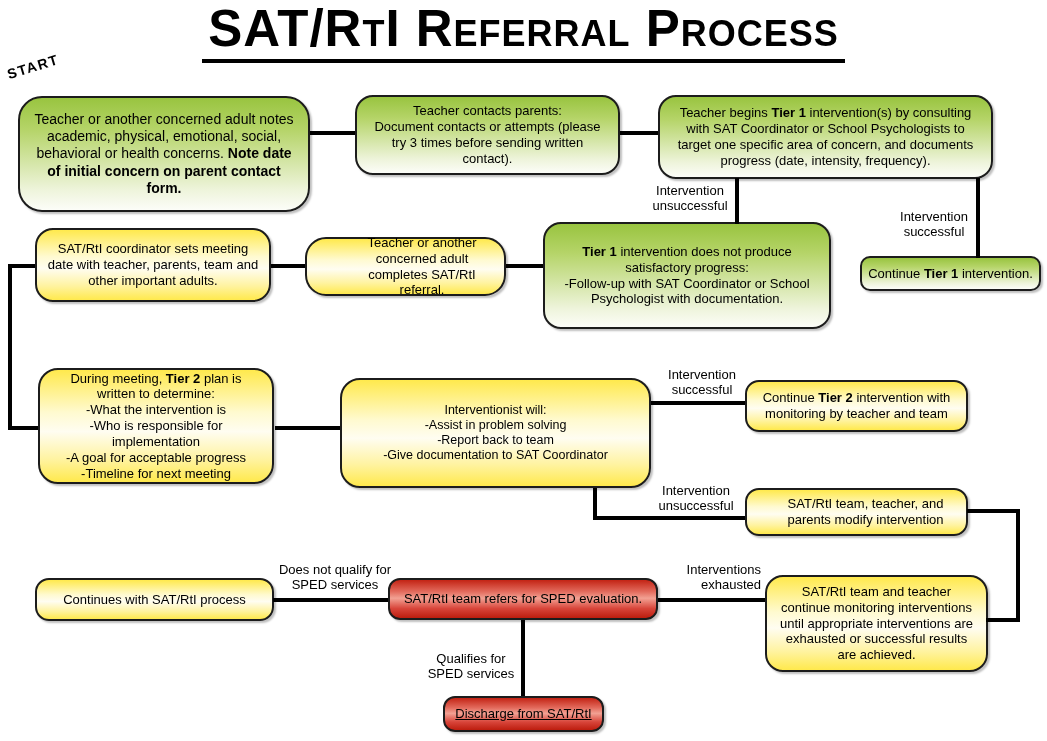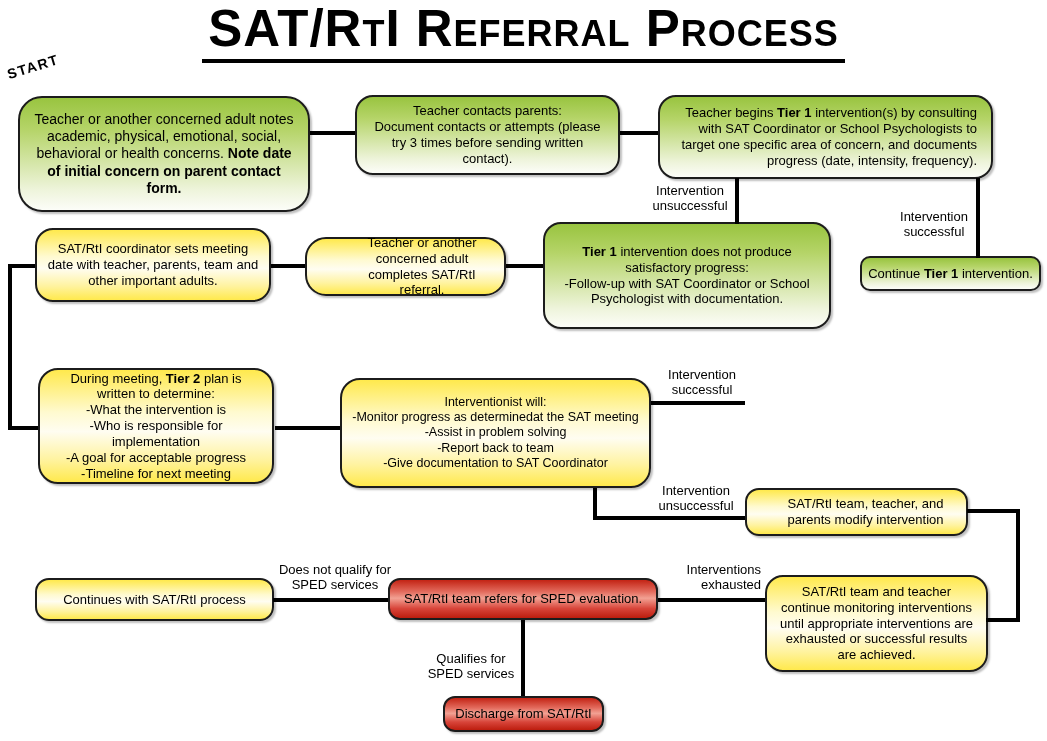--- a/index.html
+++ b/index.html
@@ -52,21 +52,21 @@
   <div class="node green" style="left:18px; top:96px; width:292px; height:116px; border-radius:24px; font-size:14px;">
     <div><span>Teacher or another concerned adult notes academic, physical, emotional, social, behavioral or health concerns.</span>
       <span class="b">Note date of initial concern on parent contact form.</span></div>
   </div>
 
   <div class="node green" style="left:355px; top:95px; width:265px; height:80px; border-radius:18px;">
     <div>Teacher contacts parents:</div>
     <div>Document contacts or attempts (please try 3 times before sending written contact).</div>
   </div>
 
-  <div class="node green" style="left:658px; top:95px; width:335px; height:84px; border-radius:18px; padding:8px 14px;text-align:right;">
+  <div class="node green" style="left:658px; top:95px; width:335px; height:84px; border-radius:18px; padding:8px 14px;">
     <div><span>Teacher begins </span><span class="b">Tier 1</span><span> intervention(s) by consulting with SAT Coordinator or School Psychologists to target one specific area of concern, and documents progress (date, intensity, frequency).</span></div>
   </div>
 
   <div class="node yellow" style="left:35px; top:228px; width:236px; height:74px; border-radius:18px;">
     <div>SAT/RtI coordinator sets meeting date with teacher, parents, team and other important adults.</div>
   </div>
 
   <div class="node yellow" style="left:305px; top:237px; width:201px; height:59px; border-radius:21px;padding-left:43px;">
     <div>Teacher or another concerned adult completes SAT/RtI referral.</div>
   </div>
@@ -83,44 +83,46 @@
   <div class="node yellow" style="left:38px; top:368px; width:236px; height:116px; border-radius:20px;">
     <div><span>During meeting, </span><span class="b">Tier 2</span><span> plan is written to determine:</span></div>
     <div>-What the intervention is</div>
     <div>-Who is responsible for implementation</div>
     <div>-A goal for acceptable progress</div>
     <div>-Timeline for next meeting</div>
   </div>
 
   <div class="node yellow" style="left:340px; top:378px; width:311px; height:110px; border-radius:20px; font-size:12.5px; padding:2px 2px;">
     <div>Interventionist will:</div>
-    <div>-Monitor progress as determinedat the SAT meeting</div>
     <div>-Assist in problem solving</div>
     <div>-Report back to team</div>
     <div>-Give documentation to SAT Coordinator</div>
   </div>
 
+  <div class="node yellow" style="left:745px; top:380px; width:223px; height:52px; border-radius:14px;">
+    <div><span>Continue </span><span class="b">Tier 2</span><span> intervention with monitoring by teacher and team</span></div>
+  </div>
 
   <div class="node yellow" style="left:745px; top:488px; width:223px; height:48px; border-radius:14px;padding-left:28px;">
     <div>SAT/RtI team, teacher, and parents modify intervention</div>
   </div>
 
   <div class="node yellow" style="left:35px; top:578px; width:239px; height:43px; border-radius:14px;">
     <div>Continues with SAT/RtI process</div>
   </div>
 
   <div class="node red" style="left:388px; top:578px; width:270px; height:42px; border-radius:12px;">
     <div>SAT/RtI team refers for SPED evaluation.</div>
   </div>
 
   <div class="node yellow" style="left:765px; top:575px; width:223px; height:97px; border-radius:18px;">
     <div>SAT/RtI team and teacher continue monitoring interventions until appropriate interventions are exhausted or successful results are achieved.</div>
   </div>
 
-  <div class="node red" style="left:443px; top:696px; width:161px; height:36px; border-radius:12px;">
+  <div class="node red" style="left:443px; top:696px; width:161px; height:36px; border-radius:12px;text-decoration:underline;">
     <div>Discharge from SAT/RtI</div>
   </div>
 
   <div class="conn" style="left:310px; top:131px; width:45px; height:4px;"></div>
   <div class="conn" style="left:620px; top:131px; width:38px; height:4px;"></div>
   <div class="conn" style="left:735px; top:178px; width:4px; height:46px;"></div>
   <div class="conn" style="left:976px; top:178px; width:4px; height:80px;"></div>
   <div class="conn" style="left:506px; top:264px; width:37px; height:4px;"></div>
   <div class="conn" style="left:271px; top:264px; width:34px; height:4px;"></div>
   <div class="conn" style="left:8px;   top:264px; width:27px; height:4px;"></div>

